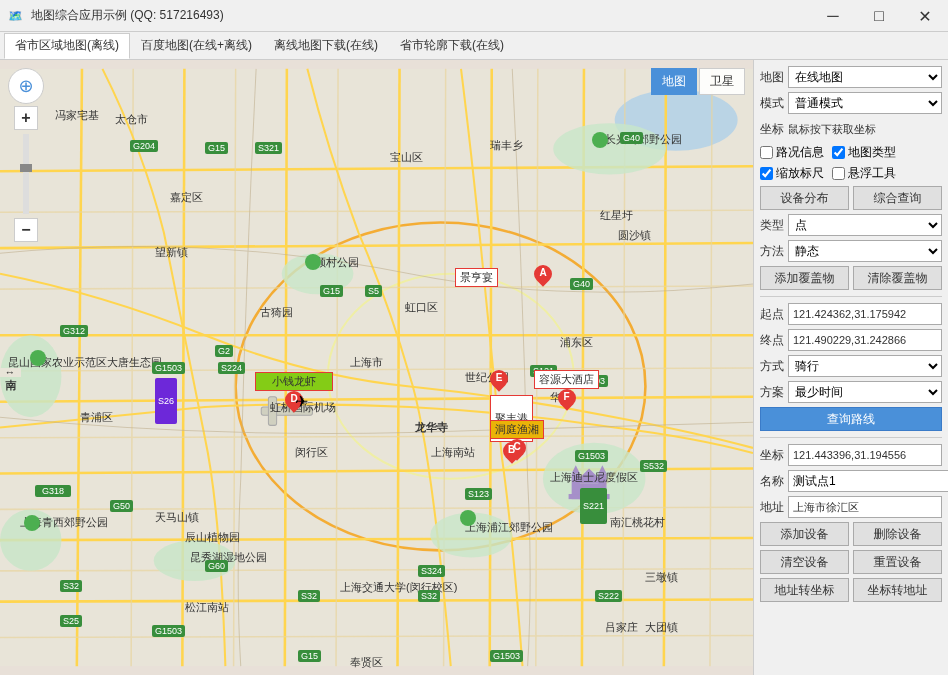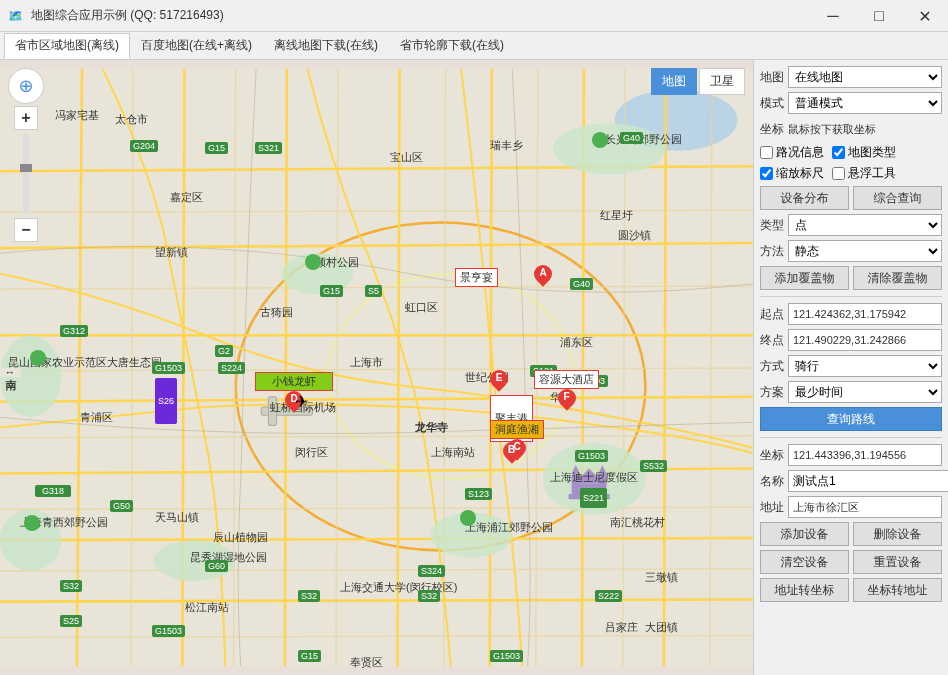--- a/index.html
+++ b/index.html
@@ -376,21 +376,21 @@
         <div class="map-label" style="left: 465px; top: 310px;">世纪公园</div>
         <div class="map-label" style="left: 560px; top: 275px;">浦东区</div>
         <div class="map-label" style="left: 550px; top: 330px;">华东</div>
         <div class="map-label" style="left: 415px; top: 360px; font-weight: bold;">龙华寺</div>
         <div class="map-label" style="left: 390px; top: 385px; margin-left: 41px;">上海南站</div>
         <div class="map-label" style="left: 295px; top: 385px;">闵行区</div>
         <div class="map-label" style="left: 80px; top: 350px;">青浦区</div>
         <div class="map-label" style="left: 550px; top: 410px;">上海迪士尼度假区</div>
         <div class="map-label" style="left: 465px; top: 460px;">上海浦江郊野公园</div>
         <div class="map-label" style="left: 190px; top: 490px;">昆秀湖湿地公园</div>
-        <div class="map-label" style="left: 185px; top: 470px; margin-left: 28px;">辰山植物园</div>
+        <div class="map-label" style="left: 185px; top: 470px;">辰山植物园</div>
         <div class="map-label" style="left: 340px; top: 520px;">上海交通大学(闵行校区)</div>
         <div class="map-label" style="left: 185px; top: 540px;">松江南站</div>
         <div class="map-label" style="left: 350px; top: 595px;">奉贤区</div>
         <div class="map-label" style="left: 610px; top: 455px;">南汇桃花村</div>
         <div class="map-label" style="left: 645px; top: 510px;">三墩镇</div>
         <div class="map-label" style="left: 605px; top: 560px;">吕家庄</div>
         <div class="map-label" style="left: 645px; top: 560px;">大团镇</div>
         <div class="map-label" style="left: 8px; top: 295px;">昆山国家农业示范区大唐生态园</div>
         <div class="map-label" style="left: 20px; top: 455px;">上海青西郊野公园</div>
         <div class="map-label" style="left: 155px; top: 450px;">天马山镇</div>
@@ -407,21 +407,21 @@
         <div style="position: absolute; left: 570px; top: 218px; background: rgb(56, 142, 60); color: white; font-size: 9px; padding: 1px 3px; border-radius: 2px; white-space: nowrap;">G40</div>
         <div style="position: absolute; left: 152px; top: 302px; background: rgb(56, 142, 60); color: white; font-size: 9px; padding: 1px 3px; border-radius: 2px; white-space: nowrap;">G1503</div>
         <div style="position: absolute; left: 60px; top: 265px; background: rgb(56, 142, 60); color: white; font-size: 9px; padding: 1px 3px; border-radius: 2px; white-space: nowrap;">G312</div>
         <div style="position: absolute; left: 215px; top: 285px; background: rgb(56, 142, 60); color: white; font-size: 9px; padding: 1px 3px; border-radius: 2px; white-space: nowrap;">G2</div>
         <div style="position: absolute; left: 218px; top: 302px; background: rgb(56, 142, 60); color: white; font-size: 9px; padding: 1px 3px; border-radius: 2px; white-space: nowrap;">S224</div>
         <div style="position: absolute; left: 155px; top: 318px; background: #6d28d9; color: white; font-size: 9px; padding: 18px 3px; border-radius: 2px; white-space: nowrap;">S26</div>
         <div style="position: absolute; left: 575px; top: 315px; background: rgb(56, 142, 60); color: white; font-size: 9px; padding: 1px 3px; border-radius: 2px; white-space: nowrap;">G1503</div>
         <div style="position: absolute; left: 530px; top: 305px; background: rgb(56, 142, 60); color: white; font-size: 9px; padding: 1px 3px; border-radius: 2px; white-space: nowrap;">S121</div>
         <div style="position: absolute; left: 575px; top: 390px; background: rgb(56, 142, 60); color: white; font-size: 9px; padding: 1px 3px; border-radius: 2px; white-space: nowrap;">G1503</div>
         <div style="position: absolute; left: 465px; top: 428px; background: rgb(56, 142, 60); color: white; font-size: 9px; padding: 1px 3px; border-radius: 2px; white-space: nowrap;">S123</div>
-        <div style="position: absolute; left: 580px; top: 428px; background: rgb(56, 142, 60); color: white; font-size: 9px; padding: 5px 3px; border-radius: 2px; white-space: nowrap;">S221</div>
+        <div style="position: absolute; left: 580px; top: 428px; background: rgb(56, 142, 60); color: white; font-size: 9px; padding: 13px 3px; border-radius: 2px; white-space: nowrap;">S221</div>
         <div style="position: absolute; left: 298px; top: 530px; background: rgb(56, 142, 60); color: white; font-size: 9px; padding: 1px 3px; border-radius: 2px; white-space: nowrap;">S32</div>
         <div style="position: absolute; left: 298px; top: 590px; background: rgb(56, 142, 60); color: white; font-size: 9px; padding: 1px 3px; border-radius: 2px; white-space: nowrap;">G15</div>
         <div style="position: absolute; left: 152px; top: 565px; background: rgb(56, 142, 60); color: white; font-size: 9px; padding: 1px 3px; border-radius: 2px; white-space: nowrap;">G1503</div>
         <div style="position: absolute; left: 490px; top: 590px; background: rgb(56, 142, 60); color: white; font-size: 9px; padding: 1px 3px; border-radius: 2px; white-space: nowrap;">G1503</div>
         <div style="position: absolute; left: 418px; top: 530px; background: rgb(56, 142, 60); color: white; font-size: 9px; padding: 1px 3px; border-radius: 2px; white-space: nowrap;">S32</div>
         <div style="position: absolute; left: 418px; top: 505px; background: rgb(56, 142, 60); color: white; font-size: 9px; padding: 1px 3px; border-radius: 2px; white-space: nowrap;">S324</div>
         <div style="position: absolute; left: 110px; top: 440px; background: rgb(56, 142, 60); color: white; font-size: 9px; padding: 1px 3px; border-radius: 2px; white-space: nowrap;">G50</div>
         <div style="position: absolute; left: 205px; top: 500px; background: rgb(56, 142, 60); color: white; font-size: 9px; padding: 1px 3px; border-radius: 2px; white-space: nowrap;">G60</div>
         <div style="position: absolute; left: 35px; top: 425px; background: rgb(56, 142, 60); color: white; font-size: 9px; padding: 1px 7px; border-radius: 2px; white-space: nowrap;">G318</div>
         <div style="position: absolute; left: 60px; top: 555px; background: rgb(56, 142, 60); color: white; font-size: 9px; padding: 1px 3px; border-radius: 2px; white-space: nowrap;">S25</div>

